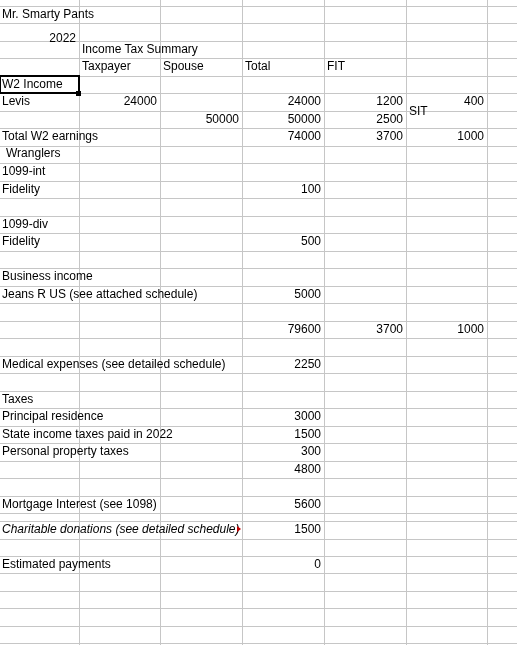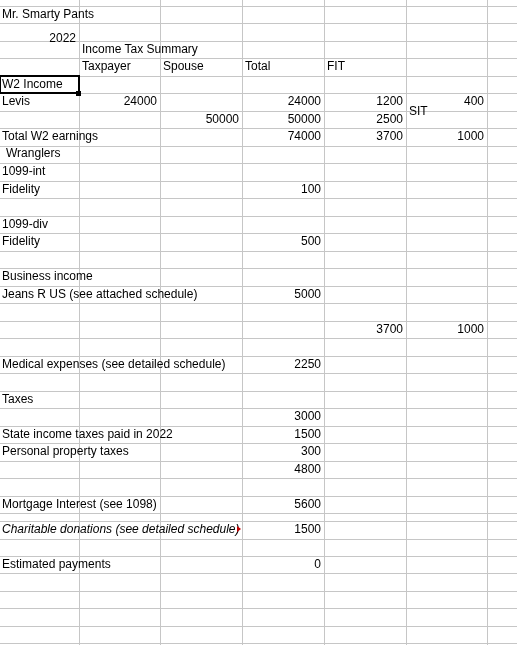--- a/index.html
+++ b/index.html
@@ -172,28 +172,30 @@
   <div class="cell left" style="left:0px; top:216px; width:79px;">1099-div</div>
 
   <div class="cell left" style="left:0px; top:233px; width:79px;"> Fidelity</div>
   <div class="cell right" style="left:243px; top:233px; width:81px;">500</div>
 
   <div class="cell left spill" style="left:0px; top:268px; width:79px;">Business income</div>
 
   <div class="cell left spill" style="left:0px; top:286px; width:79px;"> Jeans R US (see attached schedule)</div>
   <div class="cell right" style="left:243px; top:286px; width:81px;">5000</div>
 
+  <div class="cell right" style="left:243px; top:321px; width:81px;">79600</div>
   <div class="cell right" style="left:325px; top:321px; width:81px;">3700</div>
   <div class="cell right" style="left:407px; top:321px; width:80px;">1000</div>
 
   <div class="cell left spill" style="left:0px; top:356px; width:79px;">Medical expenses (see detailed schedule)</div>
   <div class="cell right" style="left:243px; top:356px; width:81px;">2250</div>
 
   <div class="cell left" style="left:0px; top:391px; width:79px;">Taxes</div>
 
+  <div class="cell left spill" style="left:0px; top:408px; width:79px;"> Principal residence</div>
   <div class="cell right" style="left:243px; top:408px; width:81px;">3000</div>
 
   <div class="cell left spill" style="left:0px; top:426px; width:79px;"> State income taxes paid in 2022</div>
   <div class="cell right" style="left:243px; top:426px; width:81px;">1500</div>
 
   <div class="cell left spill" style="left:0px; top:443px; width:79px;"> Personal property taxes</div>
   <div class="cell right" style="left:243px; top:443px; width:81px;">300</div>
 
   <div class="cell right" style="left:243px; top:461px; width:81px;">4800</div>
 

